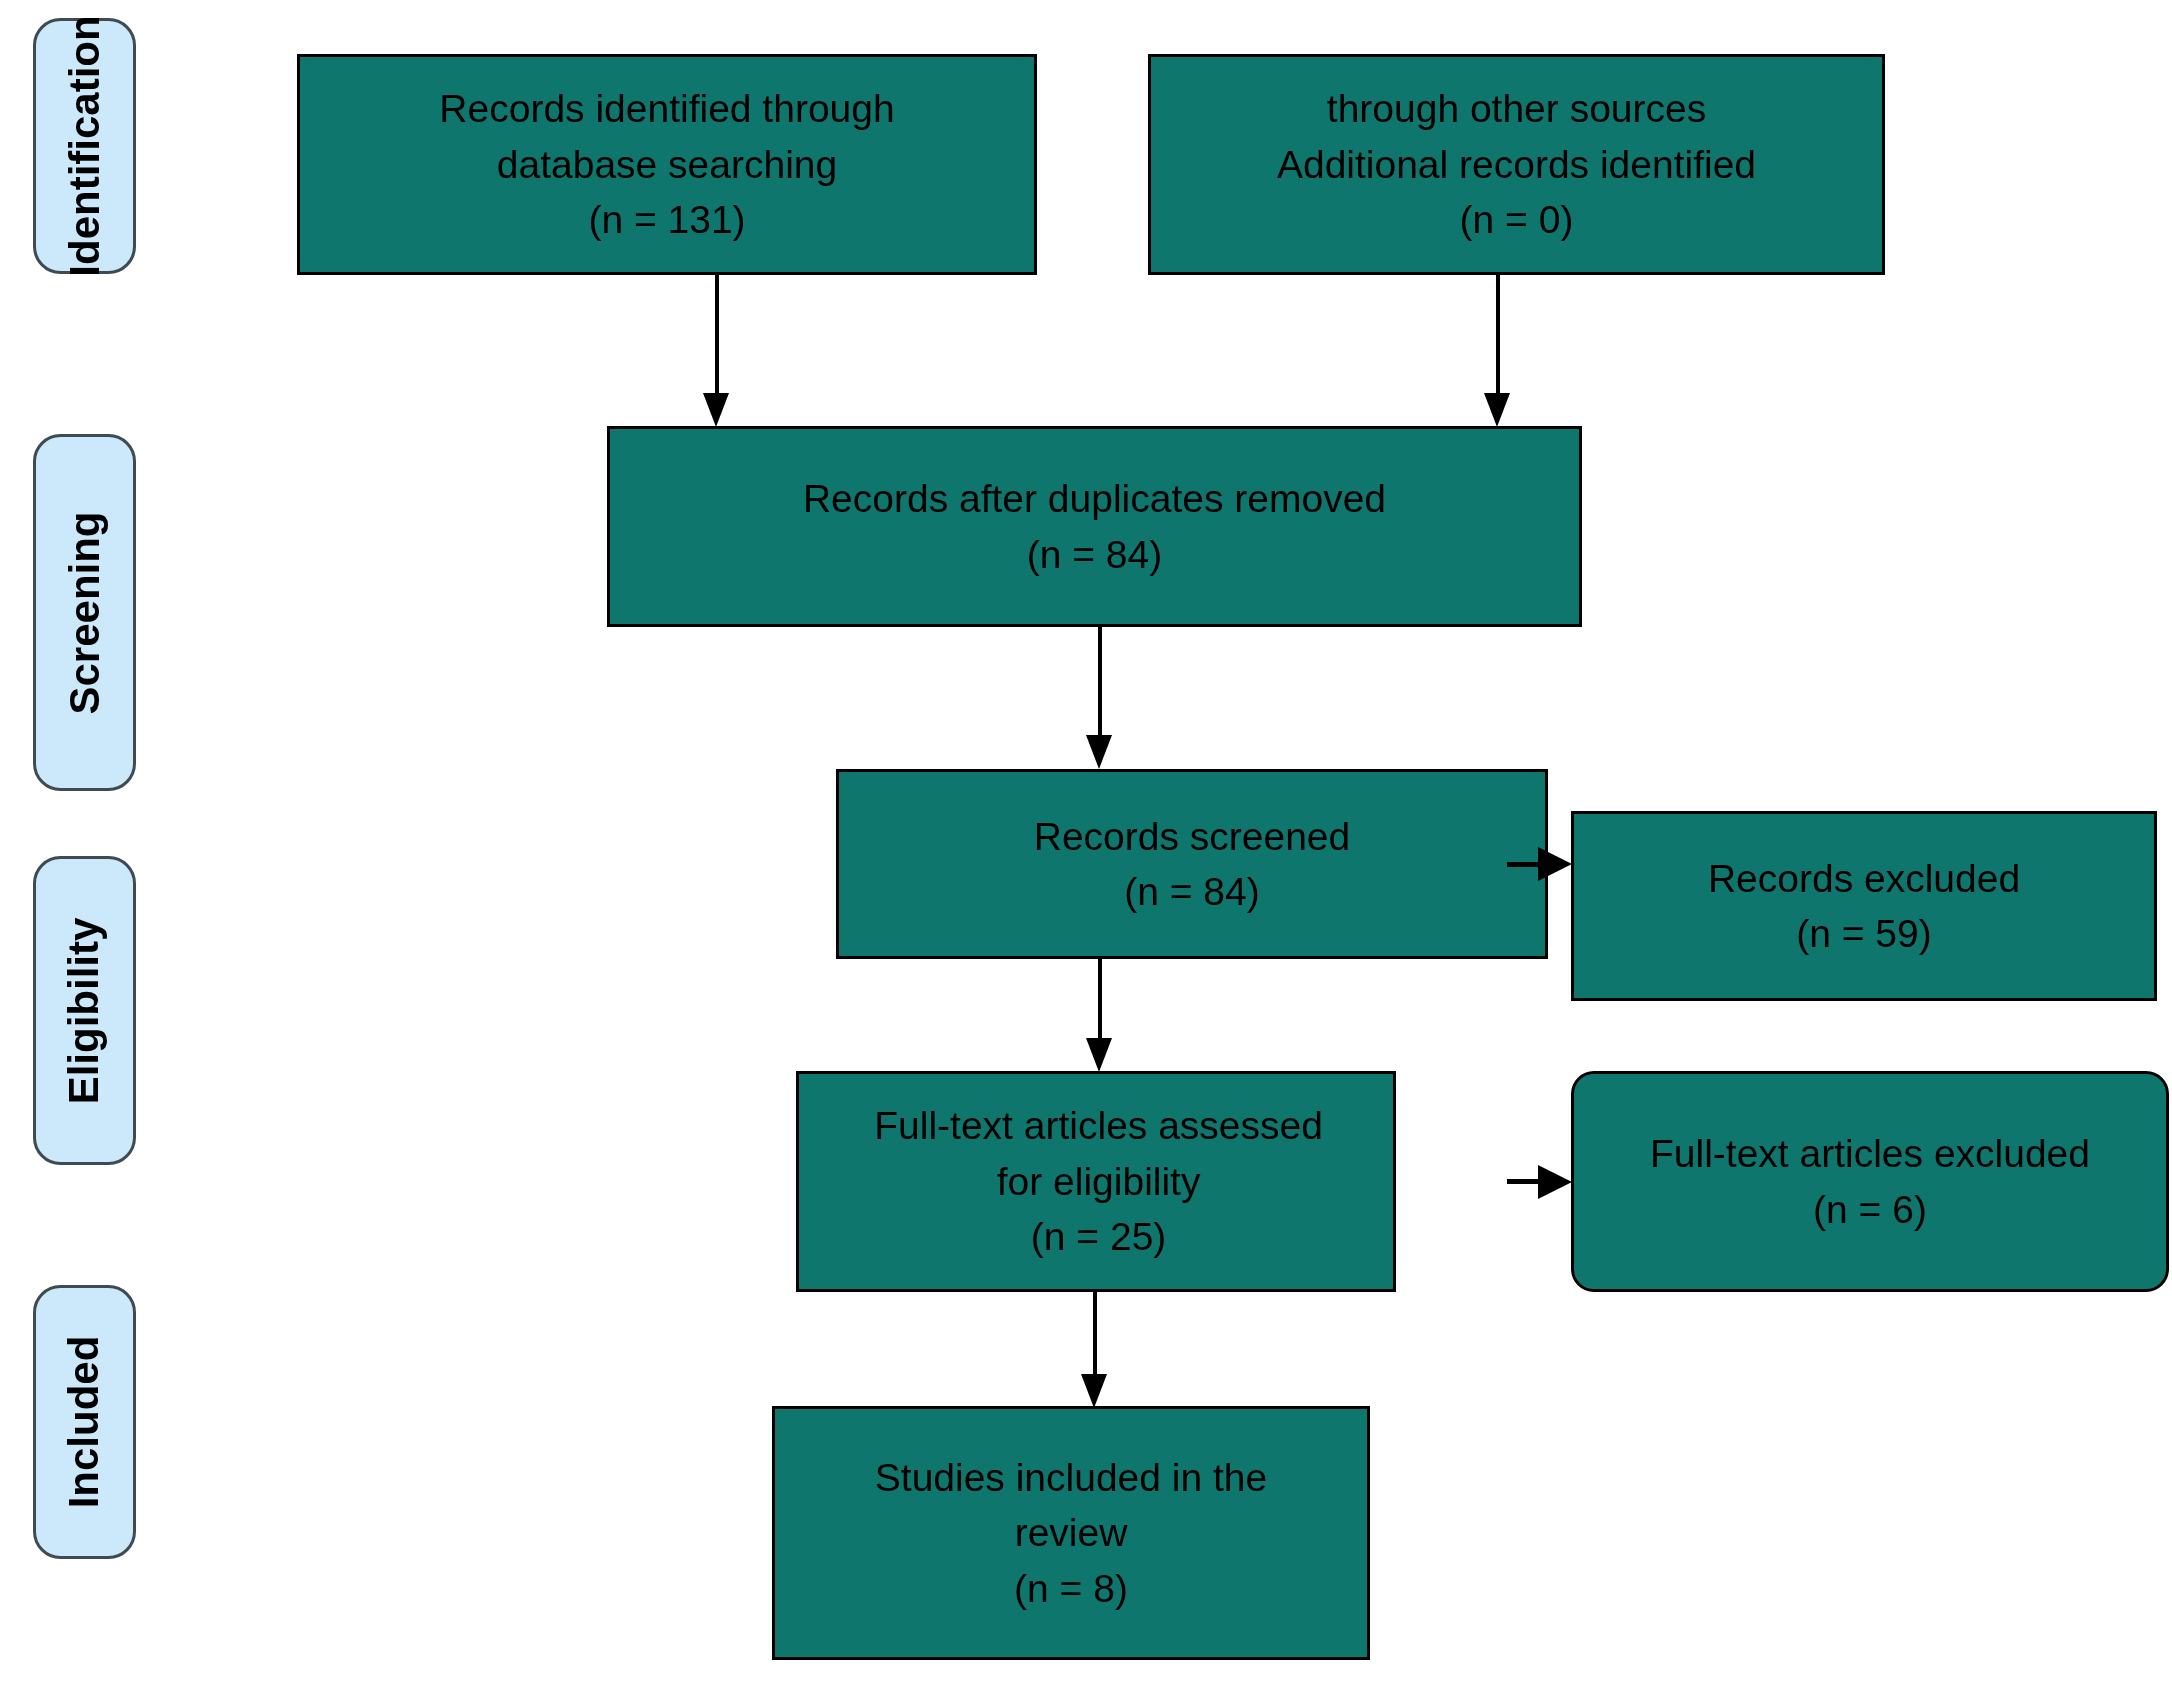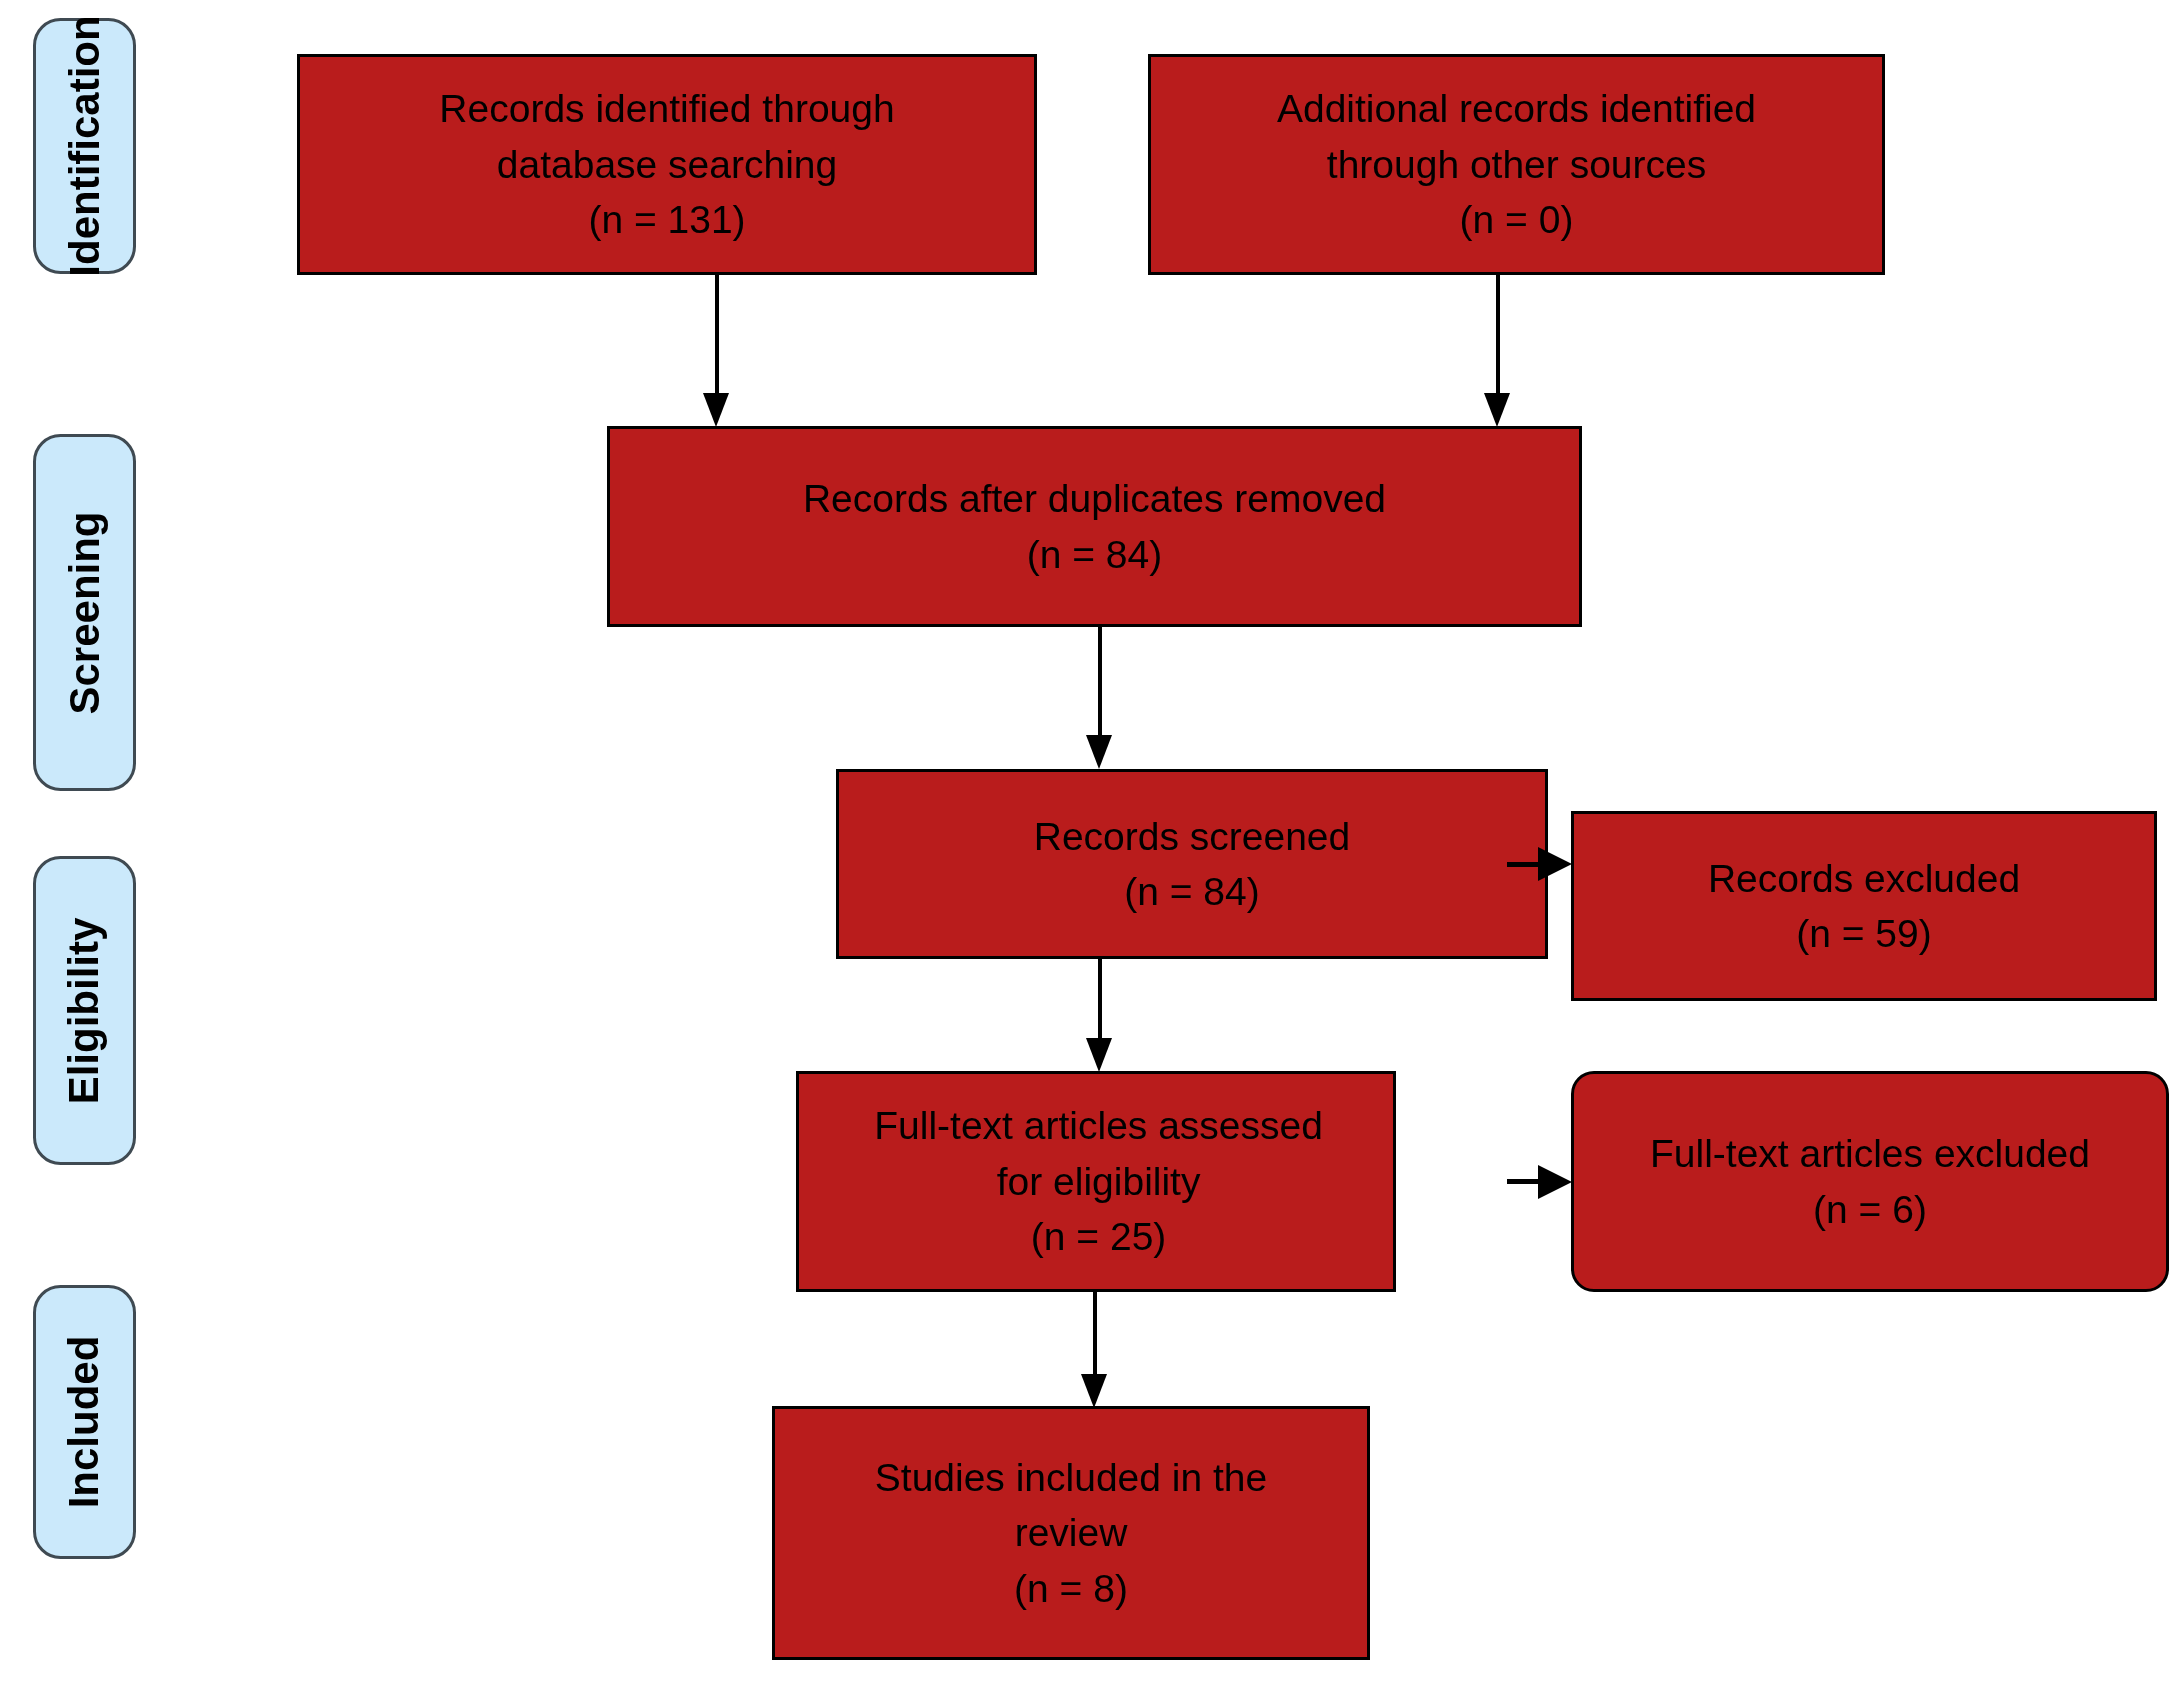--- a/index.html
+++ b/index.html
@@ -33,21 +33,21 @@
     white-space: nowrap;
     font-weight: bold;
     font-size: 42px;
     line-height: 1;
     color: #000000;
     letter-spacing: 0px;
   }
   
   .flow-box {
     position: absolute;
-    background: #b91c1c;
+    background: #0f766e;
     border: 3.6px solid #000000;
     box-sizing: border-box;
     display: flex;
     flex-direction: column;
     align-items: center;
     justify-content: center;
     text-align: center;
     padding: 3.6px 10.8px;
   }
   .flow-box .line {
@@ -105,22 +105,22 @@
     <span class="stage-text">Included</span>
   </div>
 
   <div class="flow-box" style="left:297px; top:54px; width:740px; height:221px;">
     <div class="line">Records identified through</div>
     <div class="line">database searching</div>
     <div class="line">(n = 131)</div>
   </div>
 
   <div class="flow-box" style="left:1148px; top:54px; width:737px; height:221px;">
+    <div class="line">through other sources</div>
     <div class="line">Additional records identified</div>
-    <div class="line">through other sources</div>
     <div class="line">(n = 0)</div>
   </div>
 
   <div class="flow-box" style="left:607px; top:426px; width:975px; height:201px;">
     <div class="line">Records after duplicates removed</div>
     <div class="line">(n = 84)</div>
   </div>
 
   <div class="flow-box" style="left:796px; top:769px; width:712px; height:190px;margin-left:40px;">
     <div class="line">Records screened</div>

